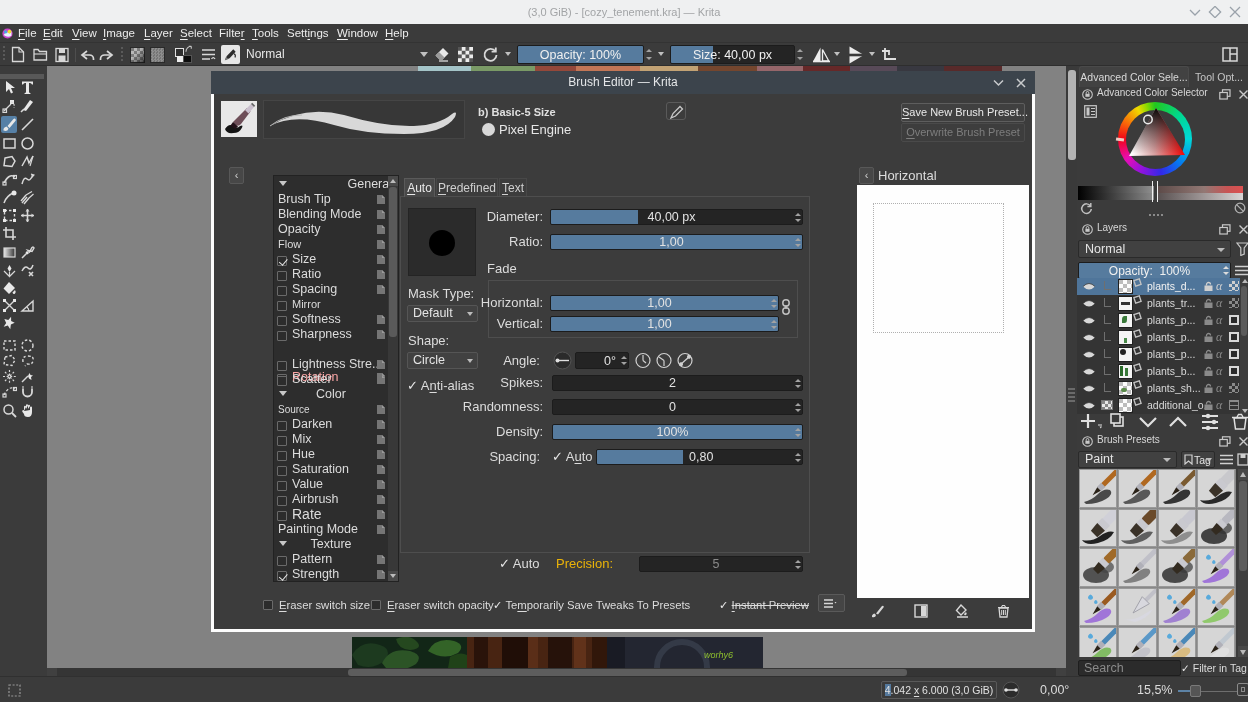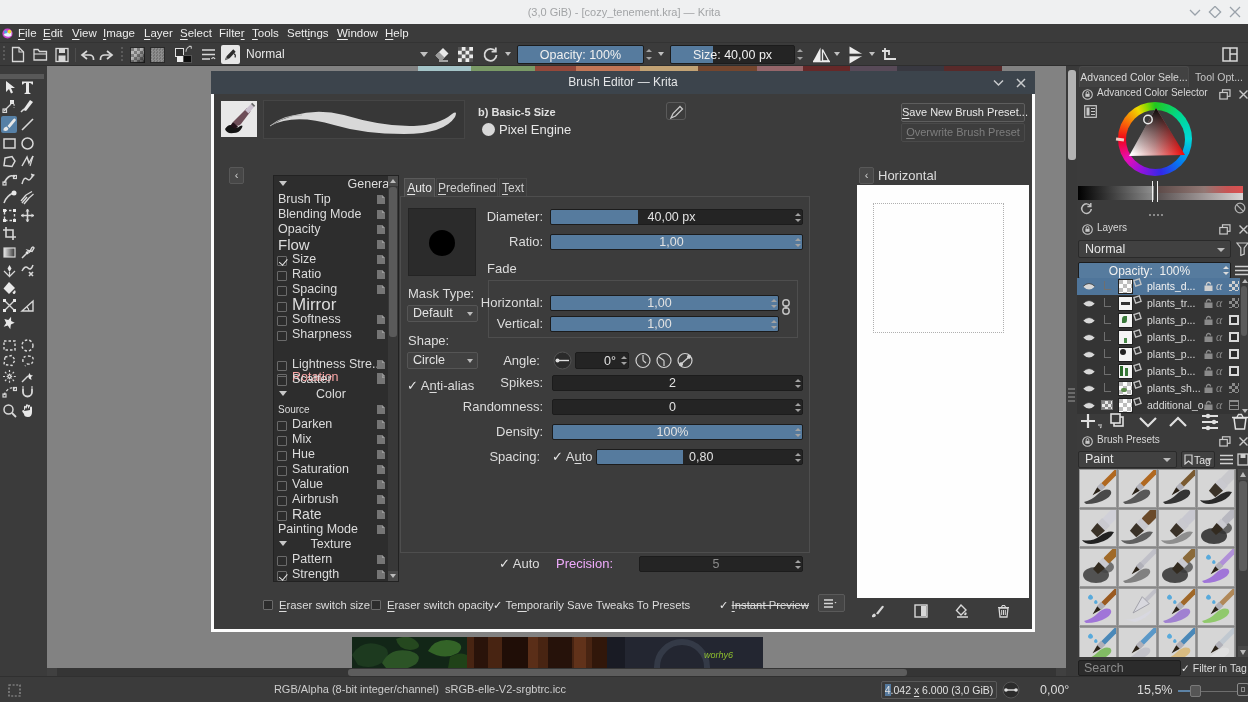--- a/index.html
+++ b/index.html
@@ -455,21 +455,21 @@
                 <path d="M6 1 v3 h3" fill="#9a9a9a"></path>
               </svg>
             </div>
             <div class="abs" style="left:0;top:46px;width:114px;height:15px;font-size:12.5px;color:#dcdcdc;line-height:15px;">
               <span style="position:absolute;left:4px;">Opacity</span>
               <svg style="position:absolute;right:2px;top:2px;" width="10" height="11" viewBox="0 0 10 11">
                 <path d="M1 1 h5 l3 3 v6 h-8z" fill="#757575"></path>
                 <path d="M6 1 v3 h3" fill="#9a9a9a"></path>
               </svg>
             </div>
-            <div class="abs" style="left:0;top:61px;width:114px;height:15px;font-size:15px;color:#dcdcdc;line-height:15px;">
+            <div class="abs" style="left:0;top:61px;width:114px;height:15px;font-size:11px;color:#dcdcdc;line-height:15px;">
               <span style="position:absolute;left:4px;">Flow</span>
               <svg style="position:absolute;right:2px;top:2px;" width="10" height="11" viewBox="0 0 10 11">
                 <path d="M1 1 h5 l3 3 v6 h-8z" fill="#757575"></path>
                 <path d="M6 1 v3 h3" fill="#9a9a9a"></path>
               </svg>
             </div>
             <div class="abs" style="left:0;top:76px;width:114px;height:15px;font-size:12.5px;color:#dcdcdc;line-height:15px;">
               <span style="position:absolute;left:3px;top:2px;"><span class="ck ckc" style="width:10px;height:10px;margin-top:-2px;"></span></span>
               <span style="position:absolute;left:18px;">Size</span>
               <svg style="position:absolute;right:2px;top:2px;" width="10" height="11" viewBox="0 0 10 11">
@@ -486,21 +486,21 @@
               </svg>
             </div>
             <div class="abs" style="left:0;top:106px;width:114px;height:15px;font-size:12.5px;color:#dcdcdc;line-height:15px;">
               <span style="position:absolute;left:3px;top:2px;"><span class="ck" style="width:10px;height:10px;margin-top:-2px;"></span></span>
               <span style="position:absolute;left:18px;">Spacing</span>
               <svg style="position:absolute;right:2px;top:2px;" width="10" height="11" viewBox="0 0 10 11">
                 <path d="M1 1 h5 l3 3 v6 h-8z" fill="#757575"></path>
                 <path d="M6 1 v3 h3" fill="#9a9a9a"></path>
               </svg>
             </div>
-            <div class="abs" style="left:0;top:121px;width:132px;height:15px;font-size:17px;color:#dcdcdc;line-height:15px;">
+            <div class="abs" style="left:0;top:121px;width:132px;height:15px;font-size:11px;color:#dcdcdc;line-height:15px;">
               <span style="position:absolute;left:3px;top:2px;"><span class="ck" style="width:10px;height:10px;margin-top:-2px;"></span></span>
               <span style="position:absolute;left:18px;">Mirror</span>
               <svg style="position:absolute;right:2px;top:2px;" width="10" height="11" viewBox="0 0 10 11">
                 <path d="M1 1 h5 l3 3 v6 h-8z" fill="#757575"></path>
                 <path d="M6 1 v3 h3" fill="#9a9a9a"></path>
               </svg>
             </div>
             <div class="abs" style="left:0;top:136px;width:114px;height:15px;font-size:12.5px;color:#dcdcdc;line-height:15px;">
               <span style="position:absolute;left:3px;top:2px;"><span class="ck" style="width:10px;height:10px;margin-top:-2px;"></span></span>
               <span style="position:absolute;left:18px;">Softness</span>
@@ -756,21 +756,21 @@
             <div class="sfill" style="width:86px;"></div>
             <div class="stxt" style="color:#e2e2e2;">
               <span style="position:absolute;left:92px;">0,80</span>
             </div>
             <div class="spin" style="right:0;">
               <i class="up"></i>
               <i class="dn"></i>
             </div>
           </div>
    <div class="abs" style="left:285px;top:462px;font-size:13px;color:#dcdcdc;"><span style="color:#e8e8e8;">✓</span> Auto</div>
-   <div class="abs" style="left:342px;top:462px;font-size:13px;color:#f0abfc;">Precision:</div>
+   <div class="abs" style="left:342px;top:462px;font-size:13px;color:#eab308;">Precision:</div>
 <div class="slider" style="left:425px;top:462px;width:164px;height:16px;">
             <div class="stxt" style="color:#8a8a8a;">5</div>
             <div class="spin" style="right:0;">
               <i class="up"></i>
               <i class="dn"></i>
             </div>
           </div>
    <div class="abs" style="left:49px;top:505px;font-size:11.3px;color:#dcdcdc;white-space:nowrap;"><span class="ck" style="margin-right:6px;margin-top:-3px;"></span><span class="u">E</span>raser switch size</div>
    <div class="abs" style="left:157px;top:505px;font-size:11.3px;color:#dcdcdc;white-space:nowrap;"><span class="ck" style="margin-right:6px;margin-top:-3px;"></span><span class="u">E</span>raser switch opacity</div>
    <div class="abs" style="left:279px;top:505px;font-size:11.3px;color:#dcdcdc;white-space:nowrap;"><span style="color:#e8e8e8;">✓</span> Te<span class="u">m</span>porarily Save Tweaks To Presets</div>
@@ -1324,21 +1324,20 @@
 <div style="position:absolute;bottom:2.5px;left:2px;width:0;height:0;border-left:3px solid transparent;border-right:3px solid transparent;border-top:5px solid #bbb;"></div>
 <div style="position:absolute;top:12px;left:1px;width:8px;height:90px;background:#5c5c5c;border-radius:3px;"></div>
     </div>
 <div class="abs" style="left:1078px;top:660px;width:103px;height:16px;background:#2b2b2b;border:1px solid #1e1e1e;border-radius:2px;color:#8a8a8a;font-size:12.5px;line-height:14px;padding-left:5px;">Search</div>
 <div class="abs" style="left:1181px;top:662px;font-size:10.5px;color:#dcdcdc;white-space:nowrap;"><span style="color:#e8e8e8;">✓</span> Filter in Tag</div>
 
 <div class="abs" style="left:0;top:676px;width:1248px;height:26px;background:#3b3b3b;border-top:1px solid #303030;">
  <svg class="abs" style="left:8px;top:7px" width="13" height="13" viewBox="0 0 13 13">
         <rect x="1" y="1" width="11" height="11" fill="none" stroke="#9a9a9a" stroke-width="1.2" stroke-dasharray="2 1.6"></rect>
       </svg>
- <div class="abs" style="left:0px;top:6px;width:840px;text-align:center;font-size:11px;color:#cdcdcd;">RGB/Alpha (8-bit integer/channel)&nbsp; sRGB-elle-V2-srgbtrc.icc</div>
  <div class="abs" style="left:881px;top:4px;width:116px;height:18px;border:1px solid #5a5a5a;border-radius:2px;font-size:10.5px;color:#e0e0e0;text-align:center;line-height:16px;white-space:nowrap;"><span style="background:#54789c;">4</span>.042 <span class="u">x</span> 6.000 (3,0 GiB)</div>
  <svg class="abs" style="left:1002px;top:4px" width="18" height="18" viewBox="0 0 18 18">
         <circle cx="9" cy="9" r="8" fill="#2c2c2c" stroke="#555"></circle>
         <path d="M3 9 H15" stroke="#e0e0e0" stroke-width="1.4"></path>
         <circle cx="4" cy="9" r="1.8" fill="#e0e0e0"></circle>
         <circle cx="14" cy="9" r="1.8" fill="#e0e0e0"></circle>
       </svg>
  <div class="abs" style="left:1040px;top:6px;font-size:12.5px;color:#dcdcdc;">0,00°</div>
  <div class="abs" style="left:1137px;top:6px;font-size:12.5px;color:#dcdcdc;">15,5%</div>
  <div class="abs" style="left:1178px;top:13px;width:14px;height:2px;background:#5d83a6;"></div>

